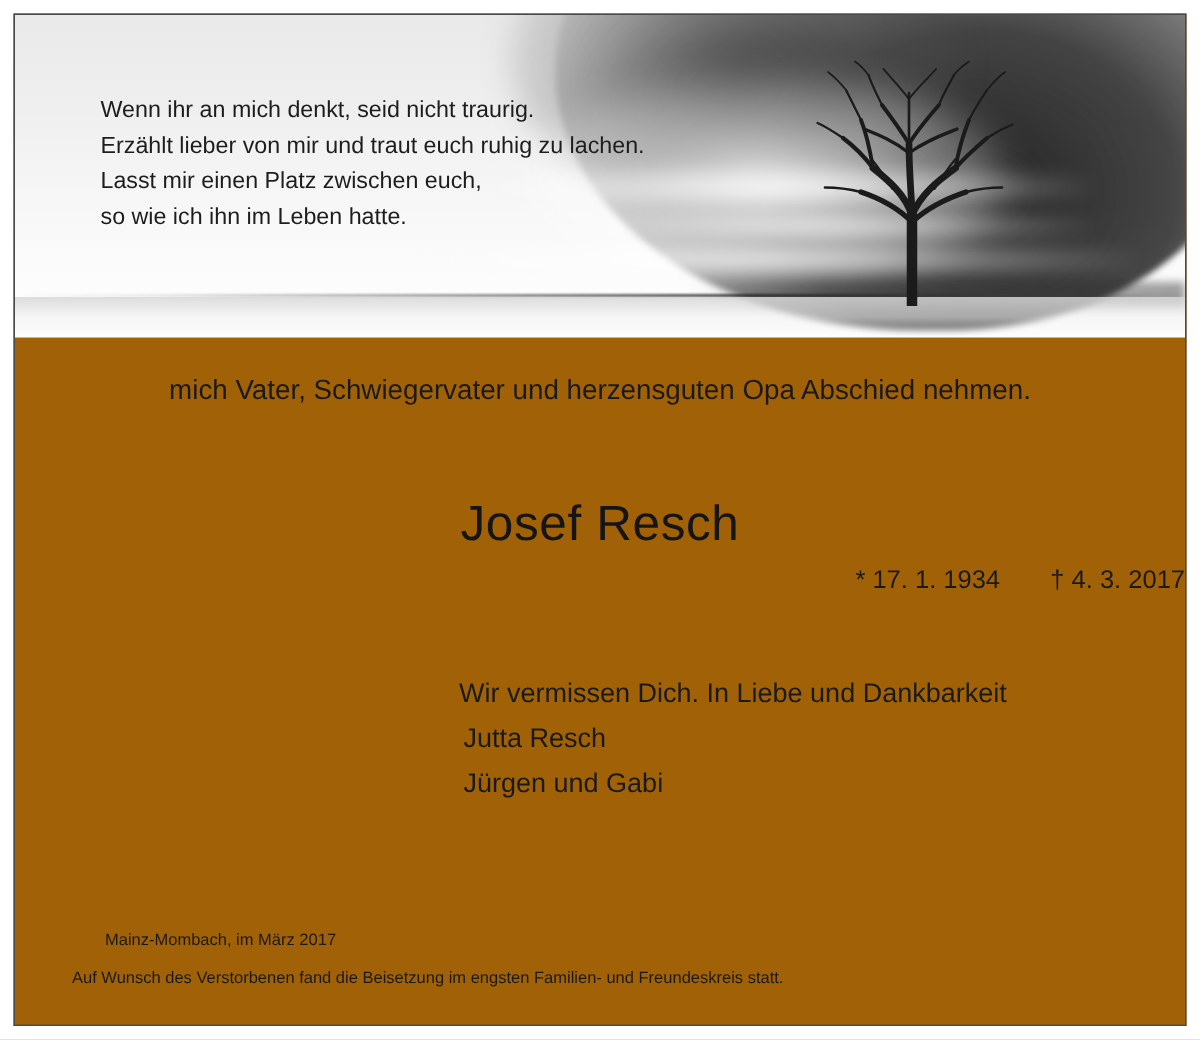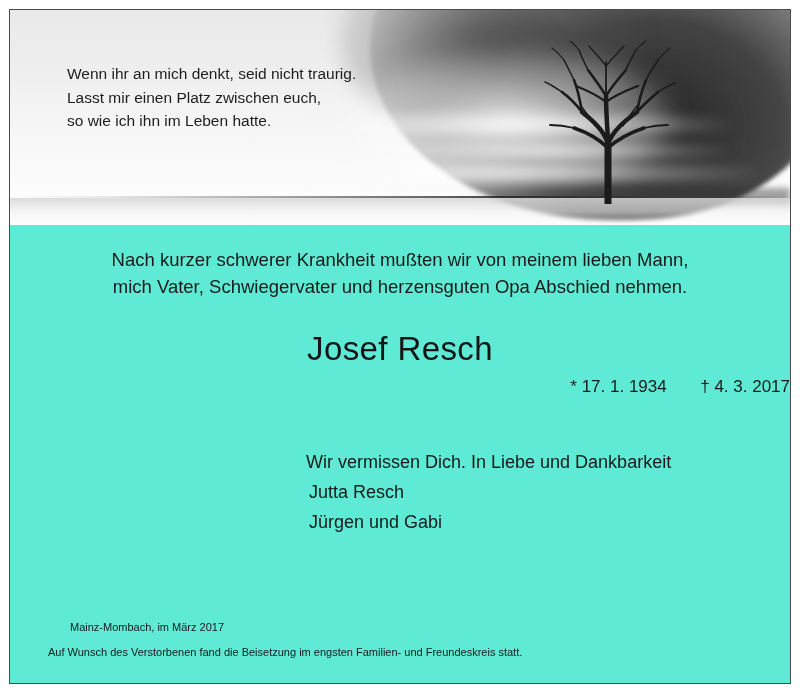--- a/index.html
+++ b/index.html
@@ -20,21 +20,21 @@
     overflow: hidden;
   }
   .frame {
     position: absolute;
     left: 9px;
     top: 9px;
     width: 782px;
     height: 675px;
     box-sizing: border-box;
     border: 1px solid #4a4a4a;
-    background: #5eead4;
+    background: #a16207;
     overflow: hidden;
   }
 
   
   .hero {
     position: absolute;
     left: 0;
     top: 0;
     width: 100%;
     height: 215px;
@@ -275,26 +275,26 @@
           <path d="M30 28 C26 23 22 19 18 16" stroke-width="1.1"></path>
           <path d="M124 28 C128 23 132 19 136 16" stroke-width="1.1"></path>
           <path d="M61 94 C56 86 52 80 47 74" stroke-width="1.4"></path>
           <path d="M89 94 C94 86 98 80 103 74" stroke-width="1.4"></path>
         </g>
       </svg>
     </div>
 
     <div class="poem">
       <div>Wenn ihr an mich denkt, seid nicht traurig.</div>
+      <div>Erzählt lieber von mir und traut euch ruhig zu lachen.</div>
       <div>Lasst mir einen Platz zwischen euch,</div>
       <div>so wie ich ihn im Leben hatte.</div>
     </div>
 
     <div class="intro">
-      <div>Nach kurzer schwerer Krankheit mußten wir von meinem lieben Mann,</div>
       <div>mich Vater, Schwiegervater und herzensguten Opa Abschied nehmen.</div>
     </div>
 
     <div class="name">Josef Resch</div>
 
     <div class="dates">
       <span>*</span>
       <span>17. 1. 1934</span>
       <span class="gap"></span>
       <span>†</span>

